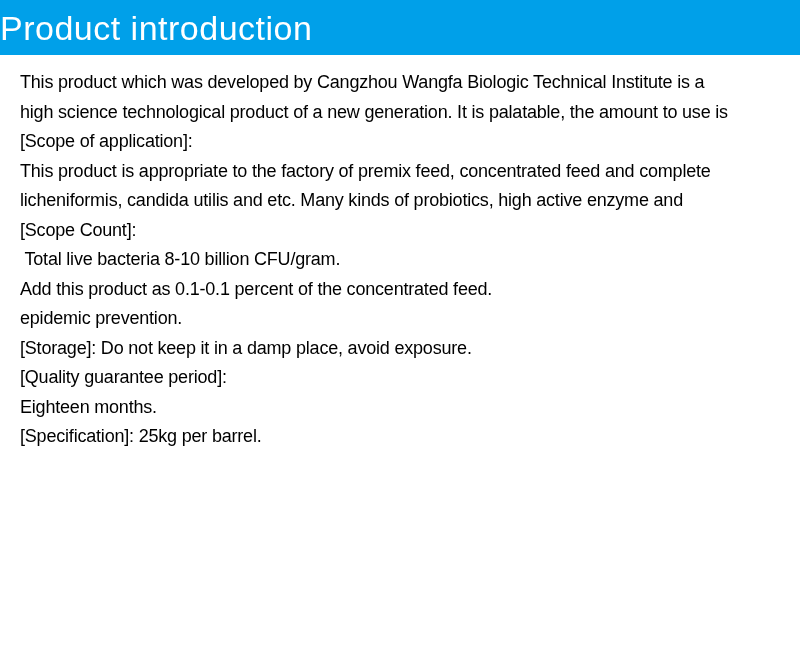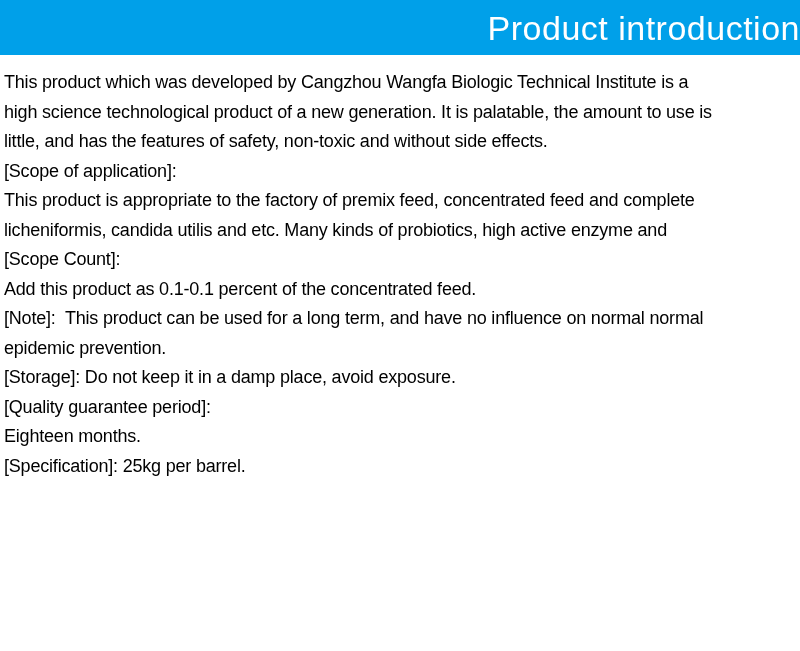--- a/index.html
+++ b/index.html
@@ -11,54 +11,53 @@
     width: 800px;
     height: 651px;
     overflow: hidden;
     font-family: "Liberation Sans", "DejaVu Sans", sans-serif;
   }
   .banner {
     width: 800px;
     height: 55px;
     display: flex;
     align-items: center;
-    justify-content: flex-end;
+    justify-content: flex-start;
   }
   .banner-title {
     font-size: 34px;
     font-weight: normal;
     letter-spacing: 0.5px;
     line-height: 1;
   }
   .content {
-    padding: 13px 4px 0 4px;
+    padding: 13px 4px 0 20px;
     font-size: 18px;
     line-height: 29.5px;
     letter-spacing: -0.2px;
   }
   .line {
     white-space: pre;   
     height: 29.5px;
   }
 </style>
 </head>
 <body>
 
 <div class="banner" style="background-color: rgb(0, 160, 233); color: rgb(255, 255, 255);">
   <span class="banner-title">Product introduction</span>
 </div>
 
 <div class="content" style="color: rgb(0, 0, 0);">
   <div class="line">This product which was developed by Cangzhou Wangfa Biologic Technical Institute is a</div>
   <div class="line">high science technological product of a new generation. It is palatable, the amount to use is</div>
-  <div class="line">little, and has the features of safety, non-toxic and without side effects.</div>
   <div class="line">[Scope of application]:</div>
   <div class="line">This product is appropriate to the factory of premix feed, concentrated feed and complete</div>
   <div class="line">licheniformis, candida utilis and etc. Many kinds of probiotics, high active enzyme and</div>
   <div class="line">[Scope Count]:</div>
+  <div class="line"> Total live bacteria 8-10 billion CFU/gram.</div>
   <div class="line">Add this product as 0.1-0.1 percent of the concentrated feed.</div>
-  <div class="line">[Note]:  This product can be used for a long term, and have no influence on normal normal</div>
   <div class="line">epidemic prevention.</div>
   <div class="line">[Storage]: Do not keep it in a damp place, avoid exposure.</div>
   <div class="line">[Quality guarantee period]:</div>
   <div class="line">Eighteen months.</div>
   <div class="line">[Specification]: 25kg per barrel.</div>
 </div>
 
 </body></html>

